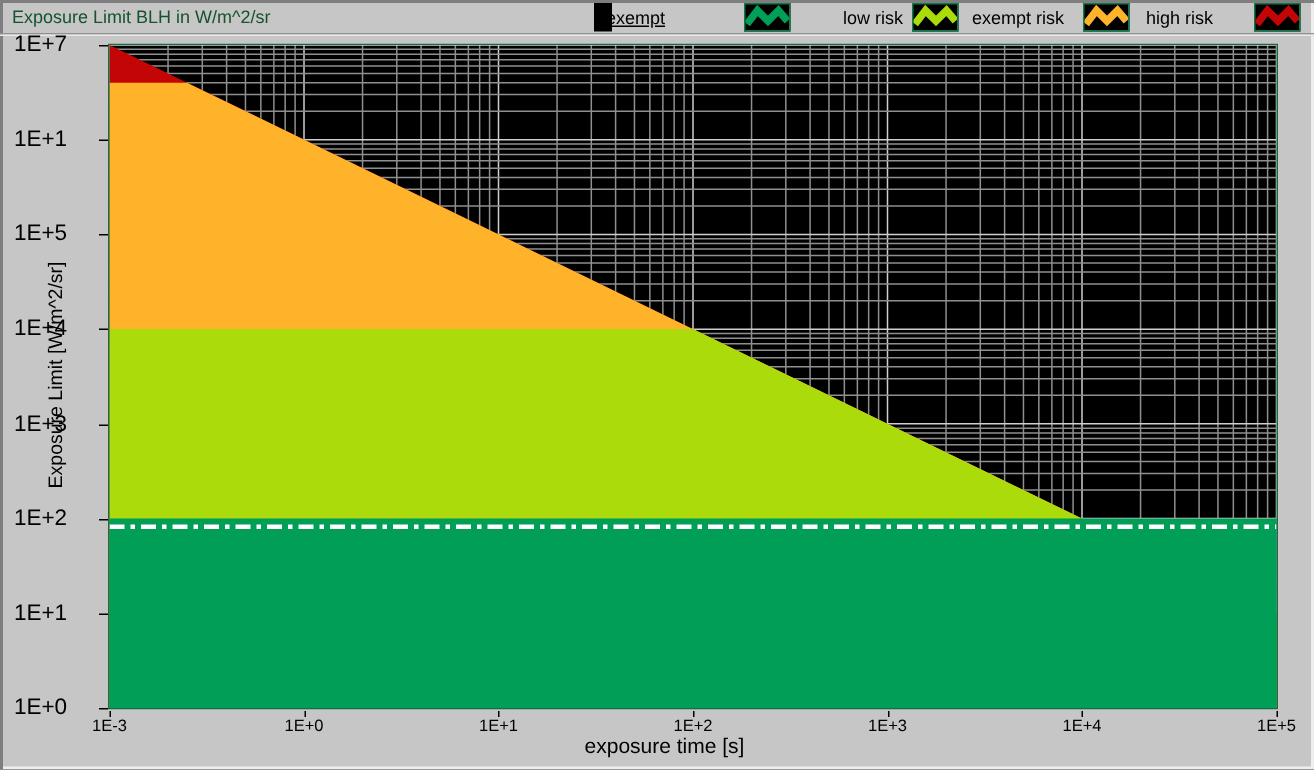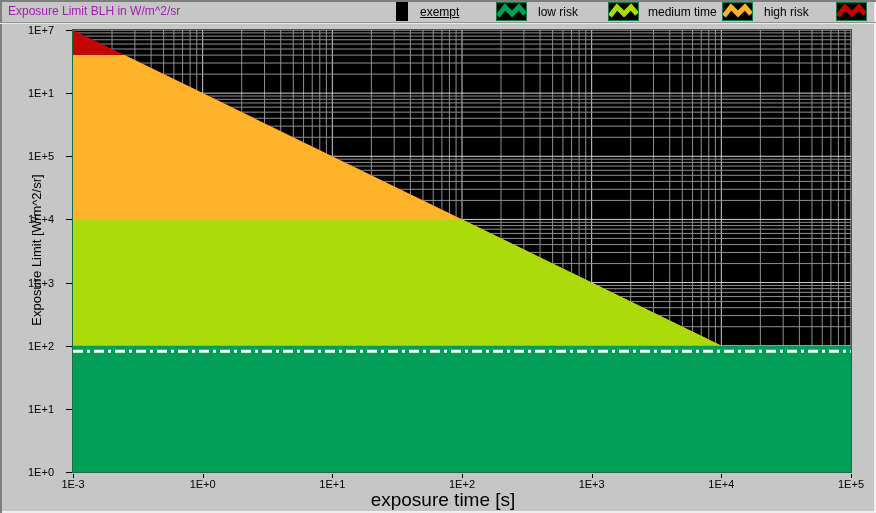--- a/index.html
+++ b/index.html
@@ -10,77 +10,77 @@
     position:relative;
     color:#000;
   }
   .window {
     position:absolute; inset:0;
     background:#c6c6c6;
     box-shadow: inset 2px 2px 0 #7e7e7e, inset -2px -2px 0 #eeeeee;
   }
   .chart-title {
     position:absolute; left:8px; top:4px;
-    font-size:12px; color:#a21caf; white-space:nowrap;
+    font-size:12px; color:#14532d; white-space:nowrap;
   }
   .header-groove-dark { position:absolute; left:0; top:22px; width:876px; height:1px; background:#929292; }
   .header-groove-light { position:absolute; left:0; top:23px; width:876px; height:1px; background:#e9e9e9; }
   .legend-edge { position:absolute; left:396px; top:2px; width:12px; height:19px; background:#000; }
   .legend-item-label {
     position:absolute; top:5px; font-size:12px; white-space:nowrap; color:#000;
   }
   .legend-icon {
     position:absolute; top:2px; width:31px; height:19px;
     background:#000; border:1px solid #0e7a48;
   }
   .legend-icon svg { display:block; }
   .plot-svg { position:absolute; left:72px; top:29px; }
   .y-tick-label {
-    position:absolute; width:50px; left:28px; text-align:left;
-    font-size:11px; line-height:12px; color:#000;
+    position:absolute; width:50px; left:2px; text-align:center;
+    font-size:15px; line-height:12px; color:#000;
   }
   .y-tick-mark { position:absolute; left:66px; width:6px; height:1px; background:#000; }
   .x-tick-label {
     position:absolute; width:60px; text-align:center; top:478px;
     font-size:11px; line-height:12px; color:#000;
   }
   .x-tick-mark { position:absolute; top:474px; width:1px; height:4px; background:#000; }
   .y-axis-title {
     position:absolute; left:29px; top:250px;
     transform:rotate(-90deg) translateX(-50%);
     transform-origin:0 0;
     font-size:13px; white-space:nowrap; color:#000;
   }
   .x-axis-title {
     position:absolute; left:293px; top:489px; width:300px; text-align:center;
-    font-size:19px; color:#000;
+    font-size:14px; color:#000;
   }
 </style>
 </head>
 <body>
 
 <div class="window">
 
   <div class="chart-title">Exposure Limit BLH in W/m^2/sr</div>
 
   <div class="legend-edge"></div>
   <div id="legend">
-      <div class="legend-item-label" style="left: 420px; text-decoration: underline;">exempt</div>
+      <div class="legend-item-label" style="left: 404px; text-decoration: underline;">exempt</div>
       <div class="legend-icon" style="left: 496px;">
         <svg width="29" height="17" viewBox="0 0 29 17">
           <polyline points="1,13 8,4 15,11 22,4 28,11" fill="none" stroke="#009e57" stroke-width="5"></polyline>
         </svg>
       </div>
-      <div class="legend-item-label" style="left: 538px;">low risk</div>
+      <div class="legend-item-label" style="left: 562px;">low risk</div>
       <div class="legend-icon" style="left: 608px;">
         <svg width="29" height="17" viewBox="0 0 29 17">
           <polyline points="1,13 8,4 15,11 22,4 28,11" fill="none" stroke="#abdb0a" stroke-width="5"></polyline>
         </svg>
       </div>
-      <div class="legend-item-label" style="left: 648px;">medium time</div>
+      <div class="legend-item-label" style="left: 648px;">exempt risk</div>
       <div class="legend-icon" style="left: 722px;">
         <svg width="29" height="17" viewBox="0 0 29 17">
           <polyline points="1,13 8,4 15,11 22,4 28,11" fill="none" stroke="#ffb32b" stroke-width="5"></polyline>
         </svg>
       </div>
       <div class="legend-item-label" style="left: 764px;">high risk</div>
       <div class="legend-icon" style="left: 836px;">
         <svg width="29" height="17" viewBox="0 0 29 17">
           <polyline points="1,13 8,4 15,11 22,4 28,11" fill="none" stroke="#c40505" stroke-width="5"></polyline>
         </svg>

